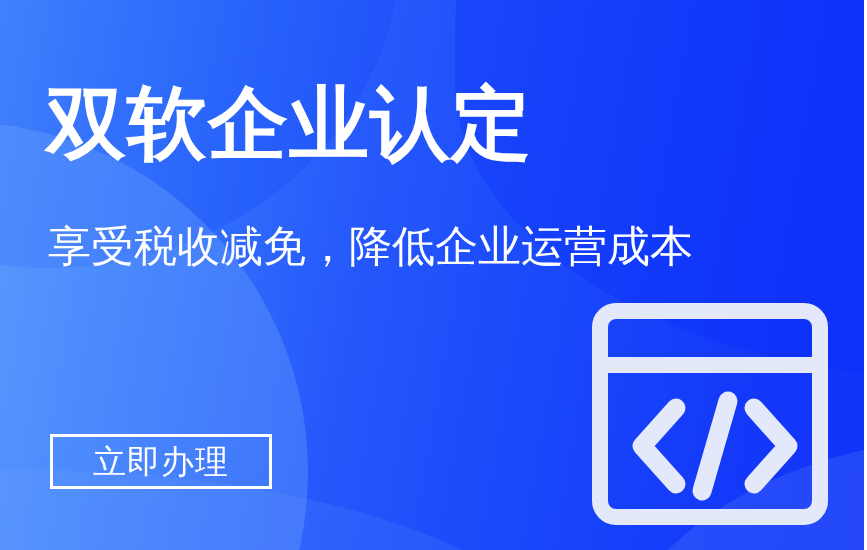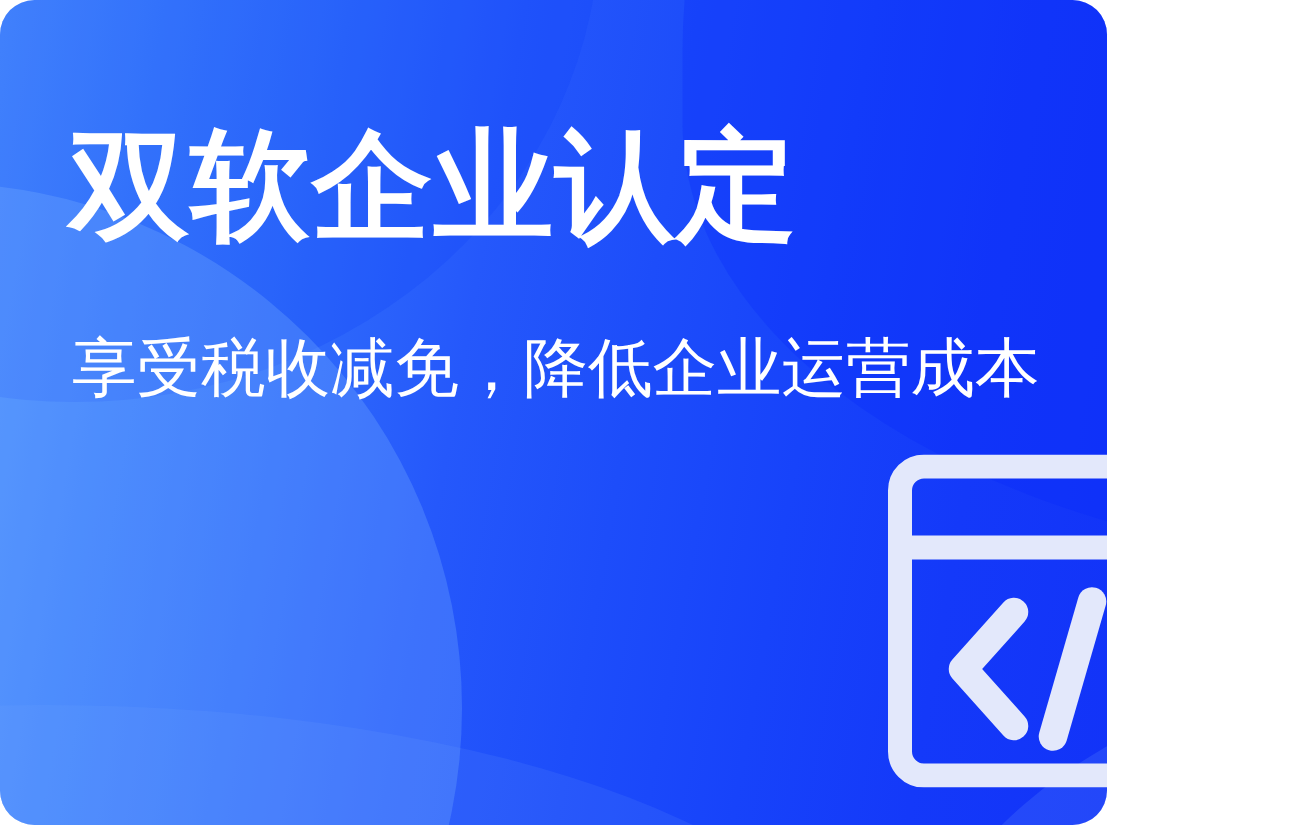--- a/index.html
+++ b/index.html
@@ -2,35 +2,34 @@
 <html><head>
 <meta charset="utf-8">
 <style>
   html, body {
     margin: 0;
     padding: 0;
     background: #ffffff;
   }
   #banner {
     position: relative;
-    width: 738px;
+    width: 864px;
     height: 550px;
     overflow: hidden;
     font-family: "Liberation Sans", "DejaVu Sans", sans-serif;
     
     background: linear-gradient(100deg,
         #4f92fd 0%,
         #3c7efc 14%,
         #2f6bfb 28%,
         #2558fb 42%,
         #1d4dfa 56%,
         #1743fa 70%,
         #1439f9 84%,
         #1233f8 100%);
-    border-radius: 23px;
   }
 
   
   .deco {
     position: absolute;
     border-radius: 50%;
     pointer-events: none;
   }
   
   #deco-topleft {
@@ -157,15 +156,16 @@
     <polyline points="84,105 50,143 84,181" fill="none" stroke="#e3e8fb" stroke-width="19" stroke-linecap="round" stroke-linejoin="round"></polyline>
 
     <line x1="136" y1="98" x2="110" y2="188" stroke="#e3e8fb" stroke-width="19" stroke-linecap="round"></line>
 
     <polyline points="162,105 196,143 162,181" fill="none" stroke="#e3e8fb" stroke-width="19" stroke-linecap="round" stroke-linejoin="round"></polyline>
   </svg>
 
   <div class="content">
     <h1 id="headline">双软企业认定</h1>
     <p id="subheadline">享受税收减免，降低企业运营成本</p>
+    <button id="cta-button">立即办理</button>
   </div>
 
 </div>
 
 </body></html>

